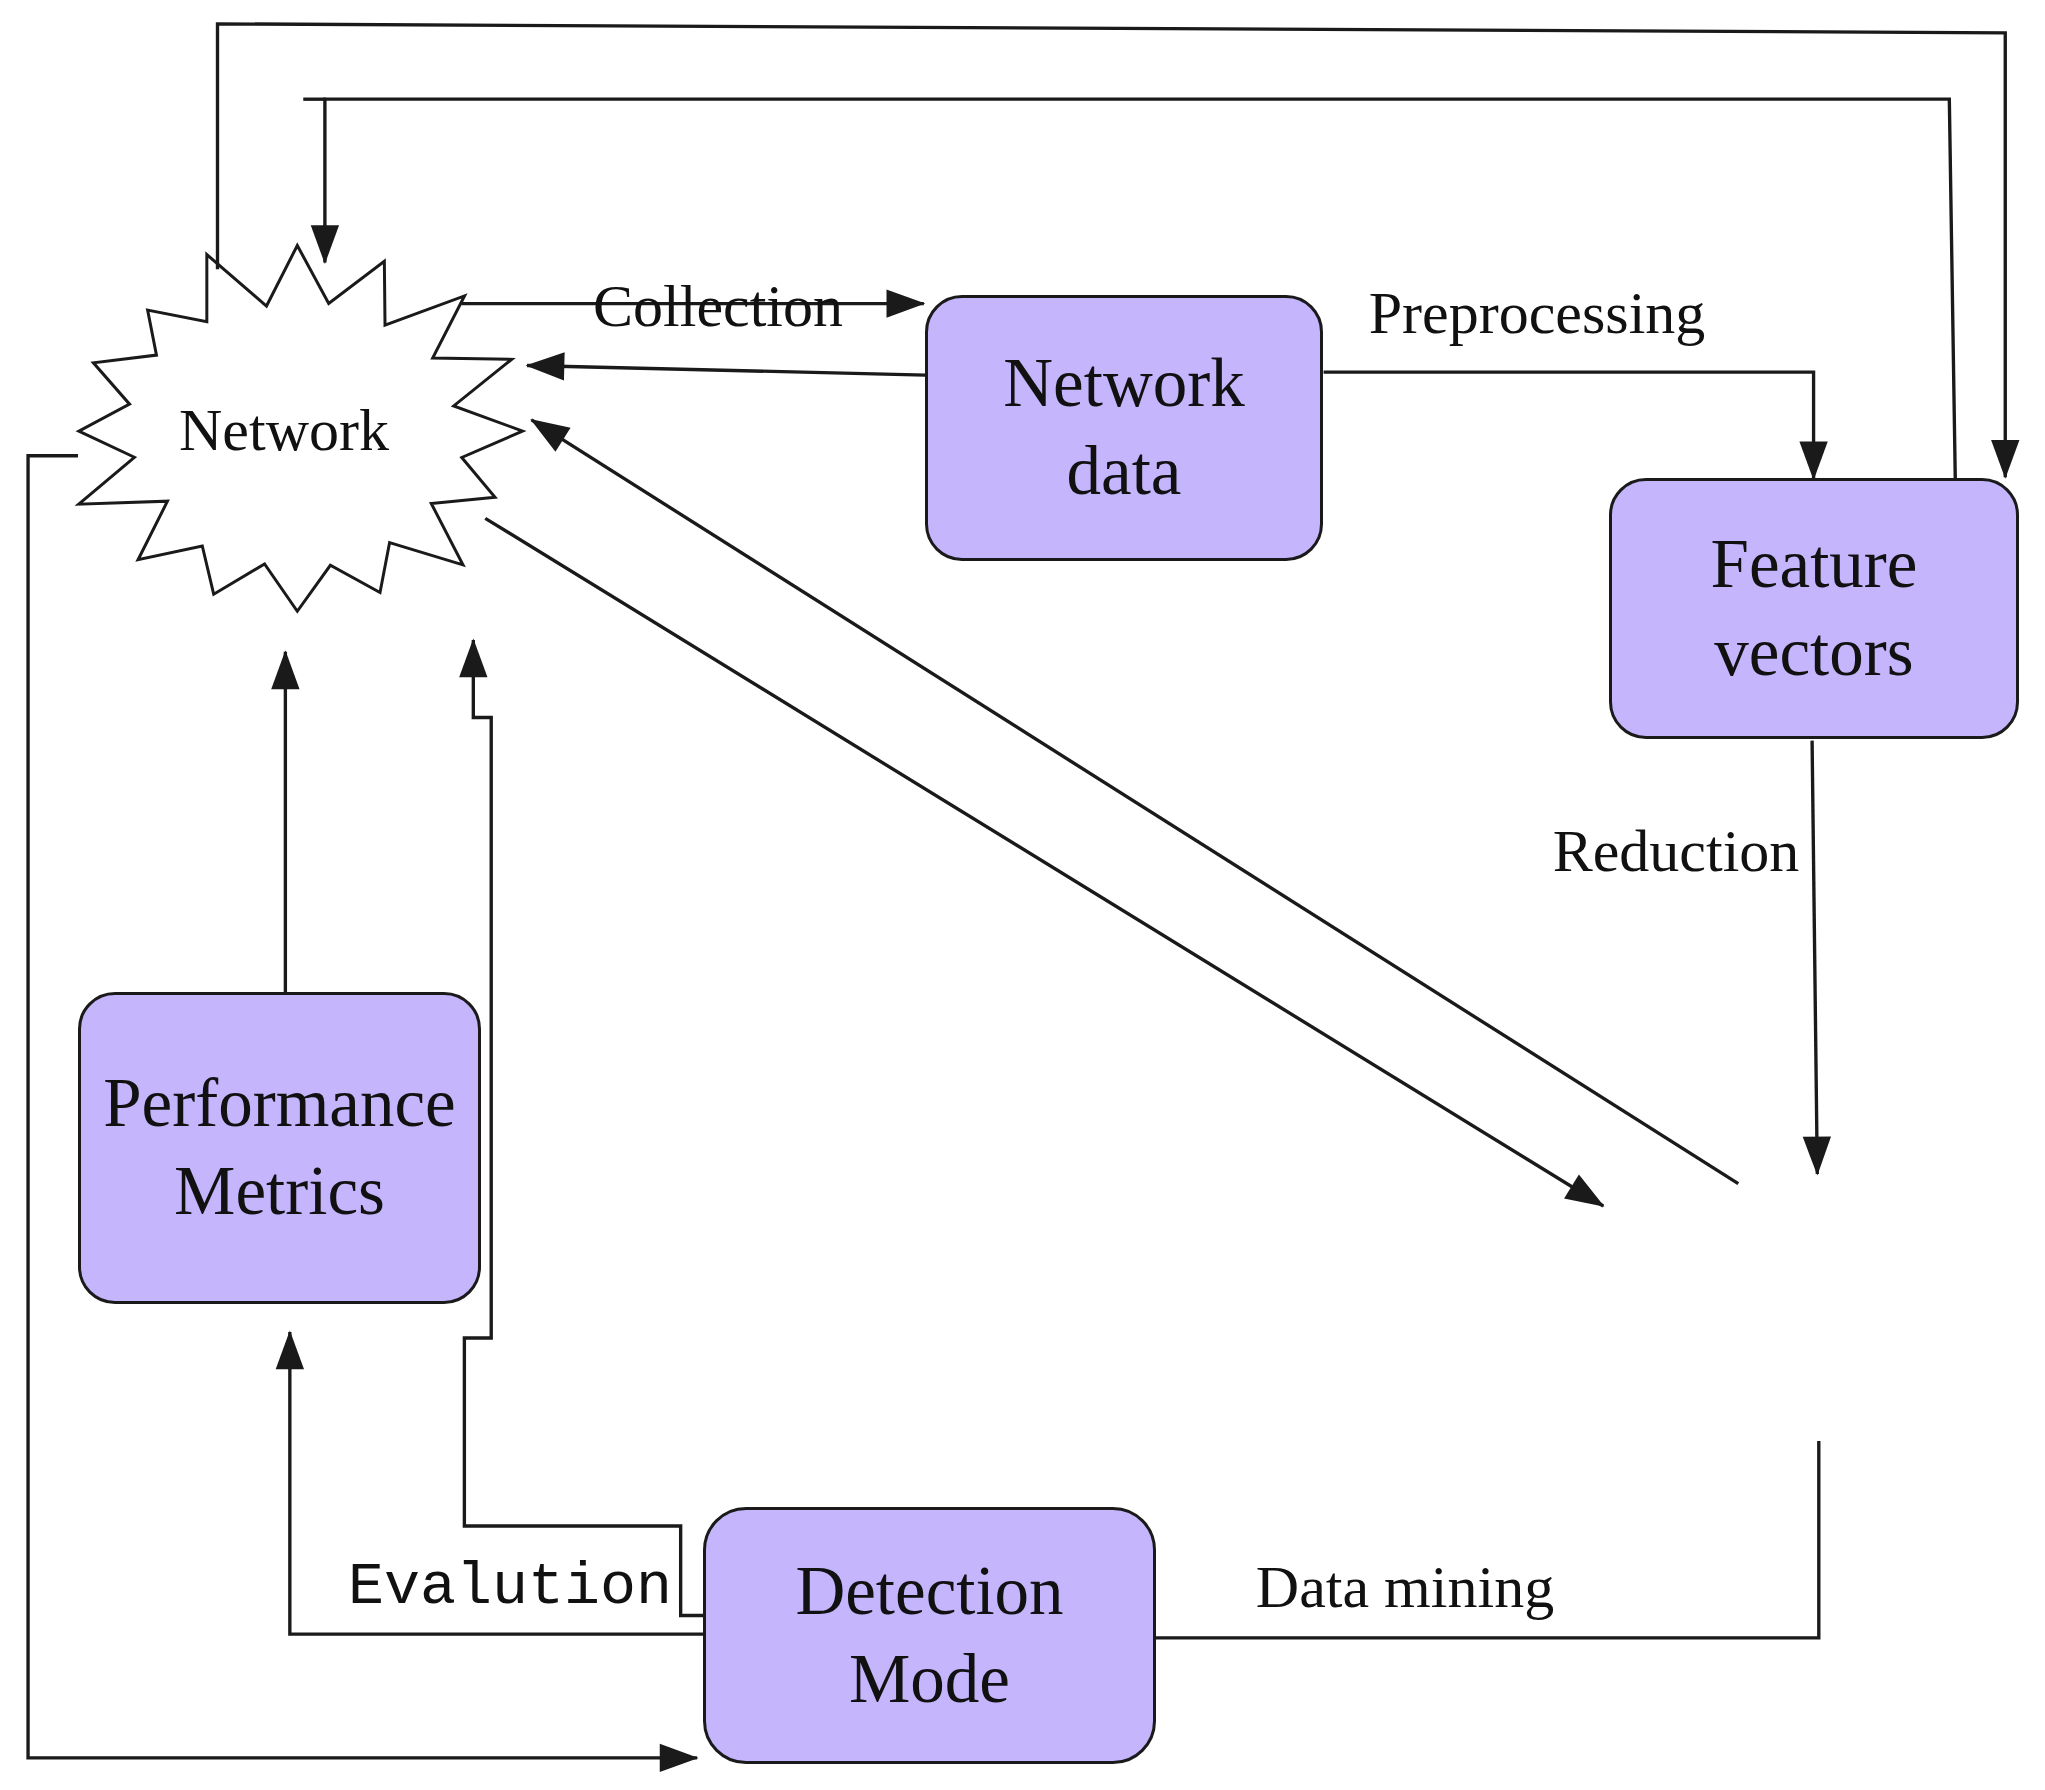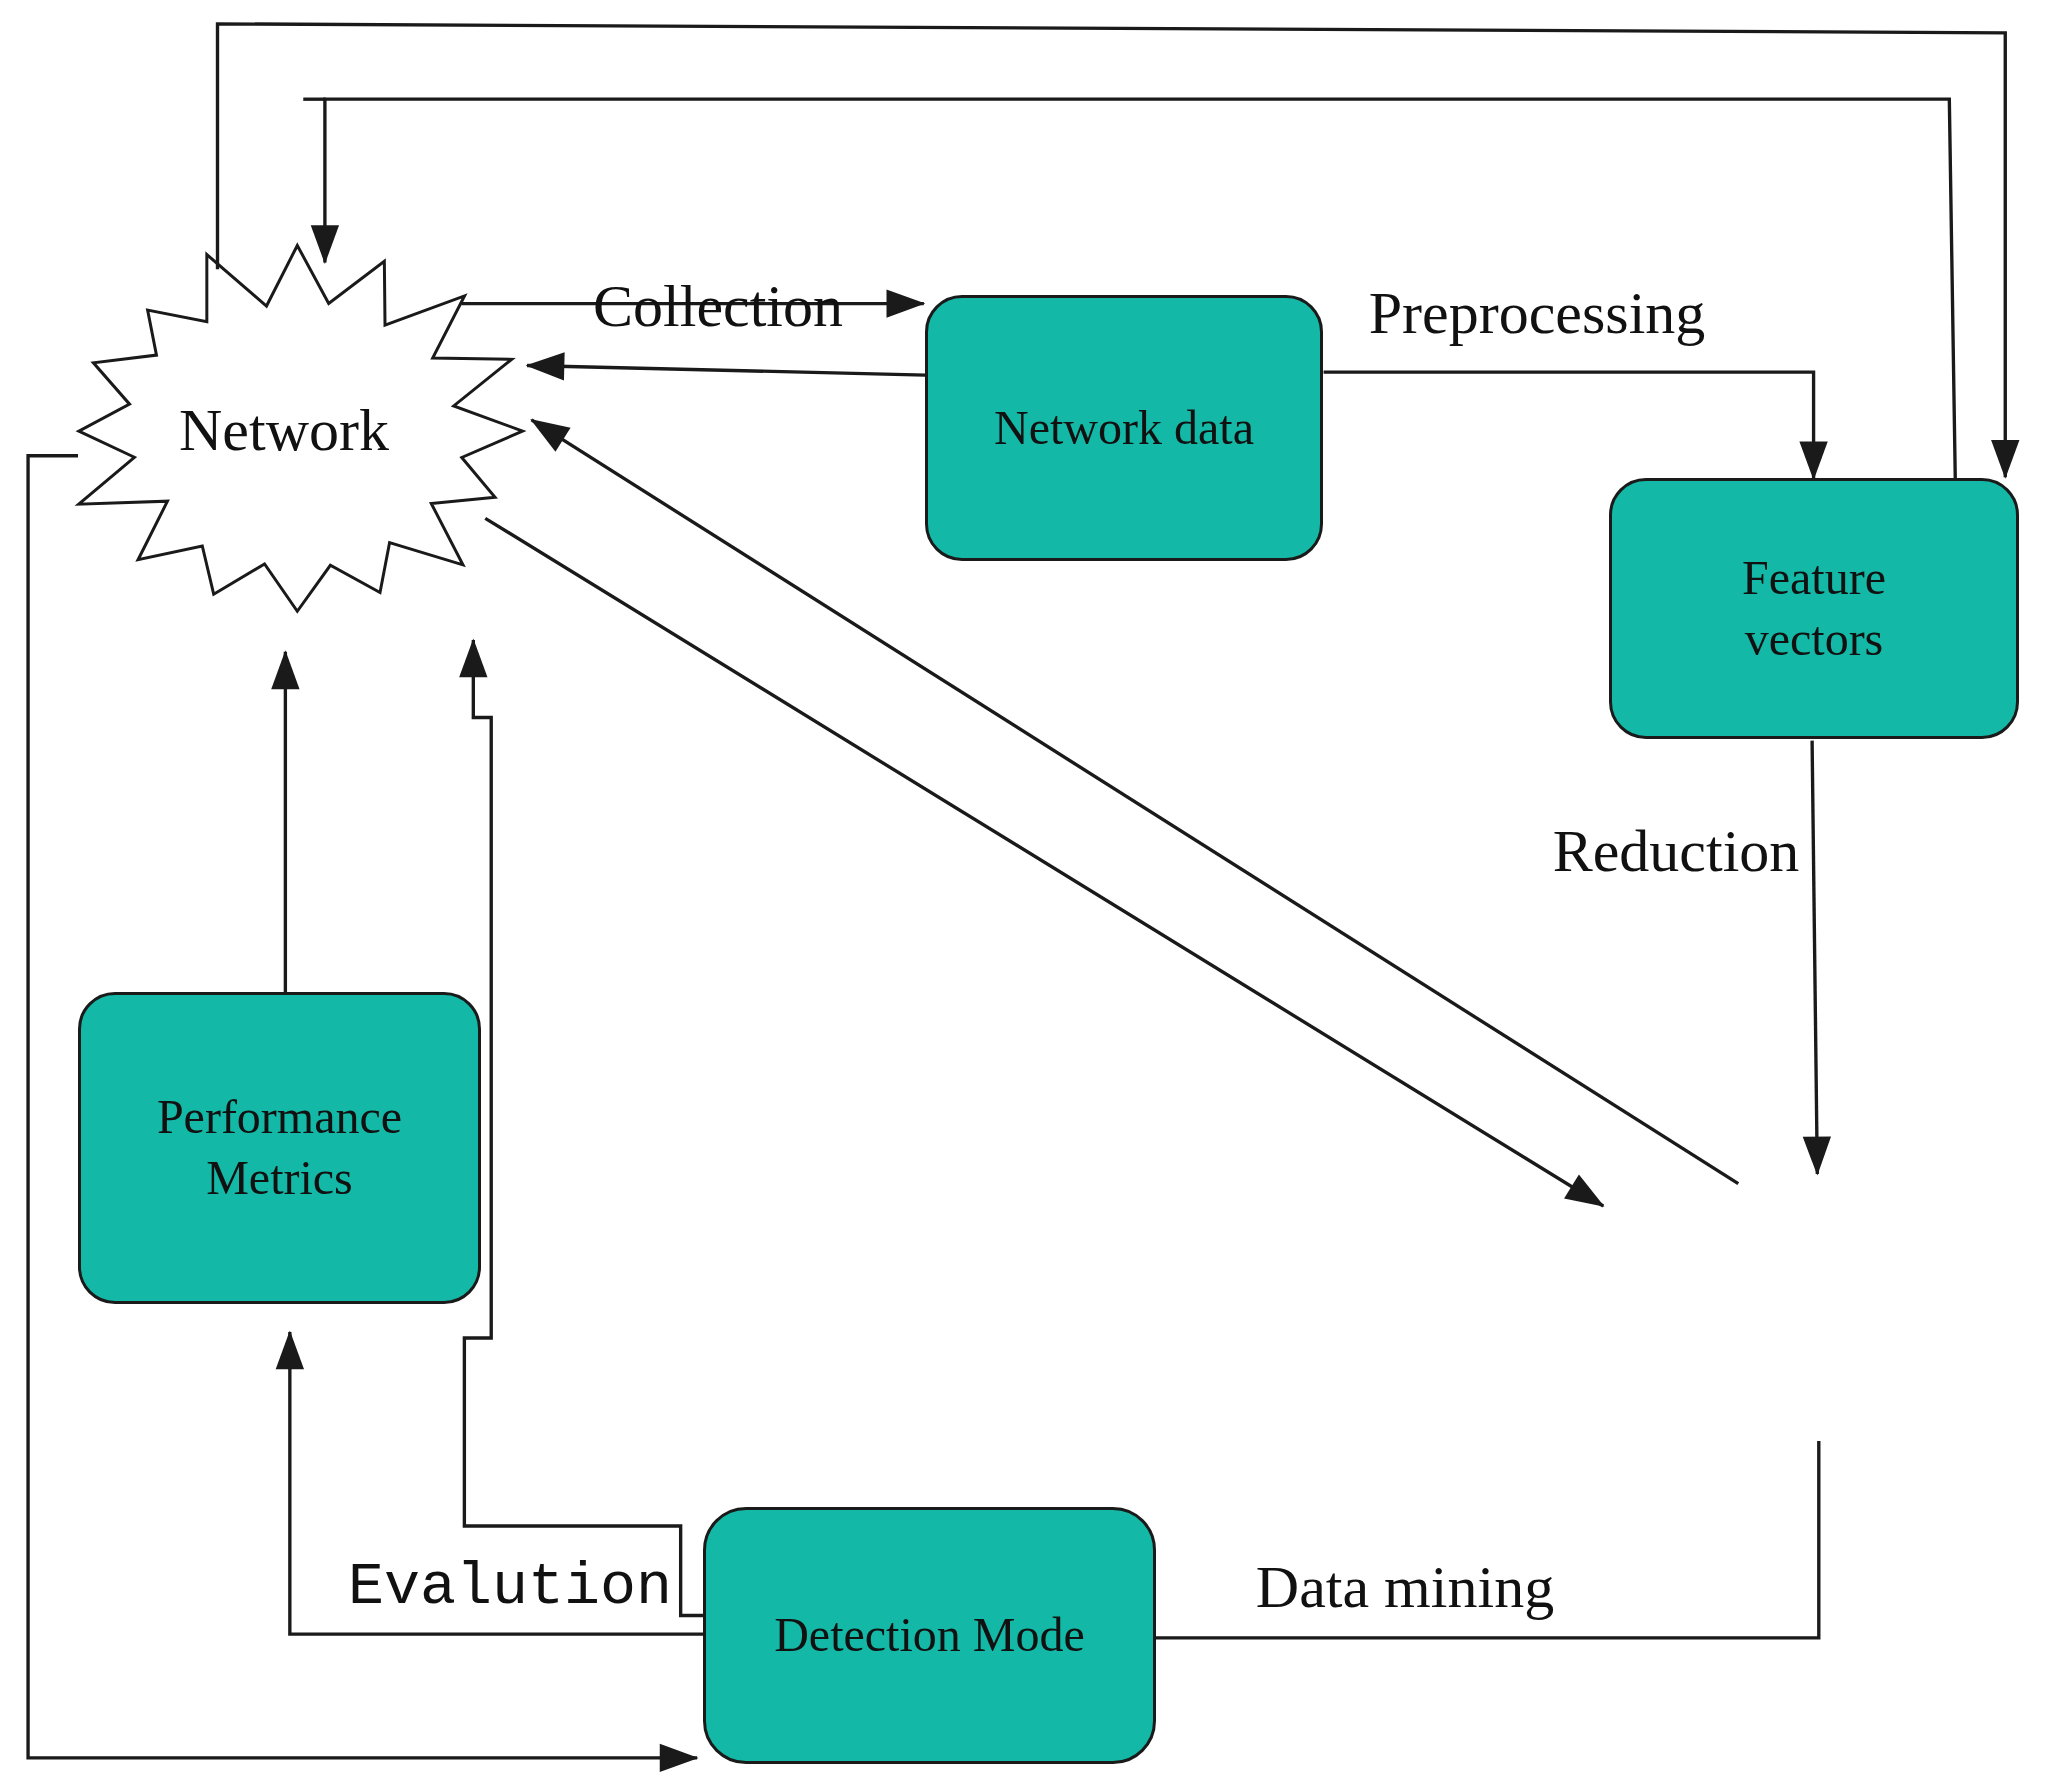--- a/index.html
+++ b/index.html
@@ -3,22 +3,22 @@
 <meta charset="utf-8">
 <style>
   html,body{margin:0;padding:0;background:#ffffff;}
   body{width:2046px;height:1790px;overflow:hidden;}
   .canvas{position:relative;width:2046px;height:1790px;background:#ffffff;
           font-family:"Liberation Serif","DejaVu Serif",serif;color:#111;}
   svg.wires{position:absolute;left:0;top:0;width:2046px;height:1790px;}
   .wire{fill:none;stroke:#1a1a1a;stroke-width:4.5;}
   .starshape{fill:#ffffff;stroke:#1a1a1a;stroke-width:4;}
   .node{position:absolute;box-sizing:border-box;border:3.7px solid #1a1a1a;border-radius:37px;
-        background:#14b8a6;display:flex;align-items:center;justify-content:center;
-        text-align:center;font-size:48px;line-height:1.27;}
+        background:#c4b5fd;display:flex;align-items:center;justify-content:center;
+        text-align:center;font-size:69px;line-height:1.27;}
   .node span{display:inline-block;max-width:72%;}
   .node span.wide{max-width:95%;}
   #node-network-data{left:925px;top:295px;width:398px;height:266px;}
   #node-feature-vectors{left:1609px;top:478px;width:410px;height:261px;}
   #node-reduced-data{left:1615px;top:1182px;width:405px;height:258px;}
   #node-detection-mode{left:703px;top:1507px;width:453px;height:257px;border-radius:43px;}
   #node-performance-metrics{left:78px;top:992px;width:403px;height:312px;}
   .edge-label,.star-label{position:absolute;transform:translate(-50%,-50%);
         font-size:60px;white-space:nowrap;}
   #label-collection{left:718px;top:270px;margin-top:36px;}

